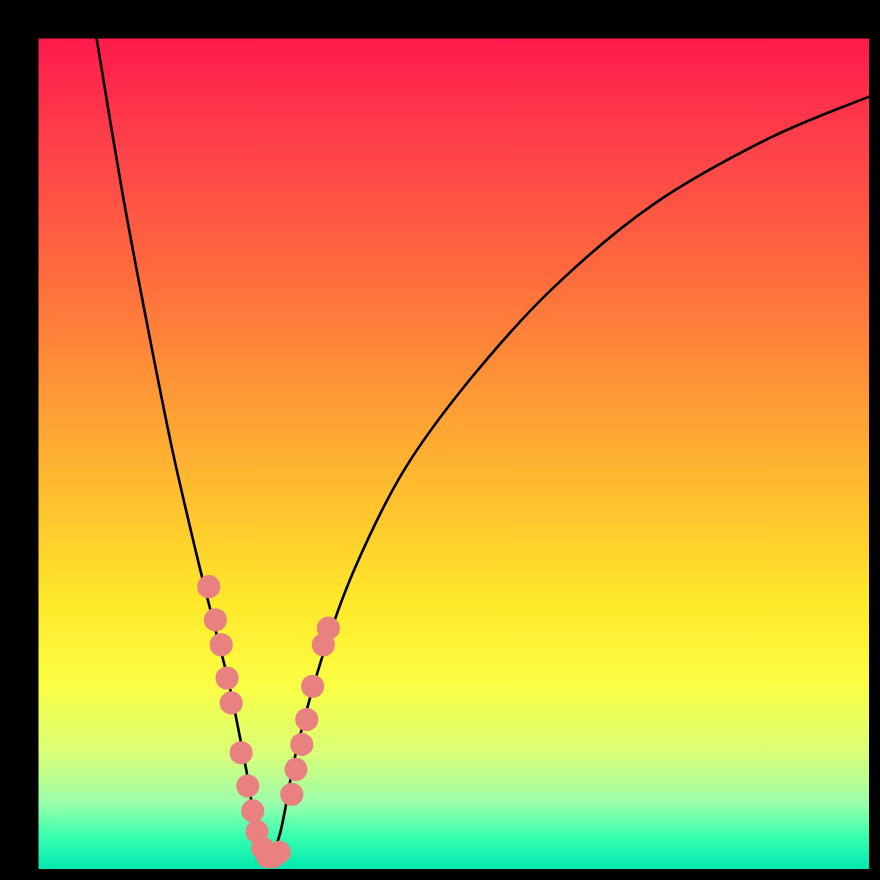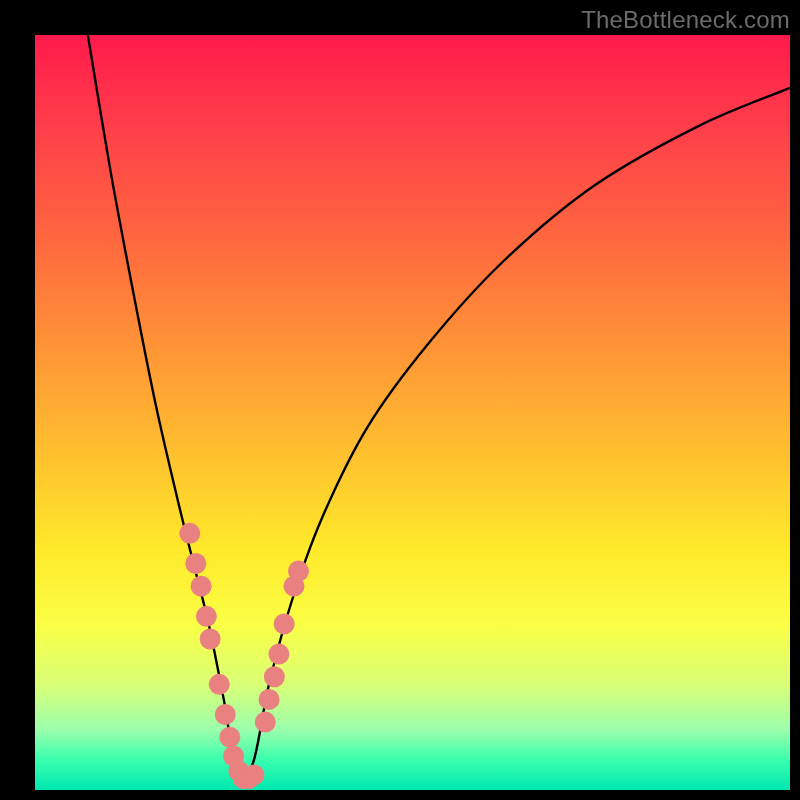--- a/index.html
+++ b/index.html
@@ -55,21 +55,20 @@
     top: 0;
     width: 755px;
     height: 755px;
     overflow: visible;
   }
 </style>
 </head>
 <body>
 
 <div class="frame">
-  <div class="watermark">TheBottleneck.com</div>
   <div class="plot">
     <svg class="curve" viewBox="0 0 755 755">
       <path id="curve-path" fill="none" stroke-width="2.4" stroke-linecap="round" d="M 52.85000000000001 0 C 56.62500000000001 22.650000000000016, 67.95 93.11666666666676, 75.5 135.9000000000001 C 83.05 178.68333333333342, 90.60000000000001 217.69166666666666, 98.15 256.7 C 105.7 295.7083333333333, 113.25 334.71666666666664, 120.8 369.95 C 128.35 405.18333333333334, 137.15833333333333 441.675, 143.45 468.1 C 149.74166666666665 494.52500000000003, 153.51666666666665 508.3666666666667, 158.54999999999998 528.5 C 163.58333333333331 548.6333333333333, 168.61666666666667 566.25, 173.65 588.9 C 178.68333333333334 611.55, 183.71666666666667 637.9749999999999, 188.75 664.4 C 193.78333333333333 690.825, 198.8166666666667 737.3833333333334, 203.85000000000002 747.45 C 208.88333333333335 757.5166666666667, 213.91666666666666 741.1583333333333, 218.95 724.8 C 223.98333333333332 708.4416666666666, 227.75833333333333 675.7249999999999, 234.05 649.3 C 240.3416666666667 622.875, 247.8916666666667 593.9333333333333, 256.70000000000005 566.25 C 265.5083333333334 538.5666666666667, 274.31666666666666 512.1416666666667, 286.9 483.2 C 299.4833333333333 454.2583333333333, 314.5833333333333 421.5416666666667, 332.2 392.6 C 349.81666666666666 363.65833333333336, 369.95000000000005 337.23333333333335, 392.6 309.55 C 415.25 281.8666666666667, 440.4166666666667 252.925, 468.1 226.5 C 495.78333333333336 200.075, 525.9833333333333 173.65, 558.7 151 C 591.4166666666667 128.35, 631.6833333333333 106.95833333333337, 664.4 90.60000000000002 C 697.1166666666667 74.24166666666667, 739.9 59.141666666666595, 755 52.84999999999991" stroke="#000000"></path>
       <g id="markers">
           <circle cx="154.77499999999998" cy="498.29999999999995" r="10.5" fill="#e98181" stroke="#945c5c" stroke-width="0"></circle>
           <circle cx="160.815" cy="528.5" r="10.5" fill="#e98181" stroke="#945c5c" stroke-width="0"></circle>
           <circle cx="166.1" cy="551.15" r="10.5" fill="#e98181" stroke="#945c5c" stroke-width="0"></circle>
           <circle cx="171.385" cy="581.35" r="10.5" fill="#e98181" stroke="#945c5c" stroke-width="0"></circle>
           <circle cx="175.16" cy="604" r="10.5" fill="#e98181" stroke="#945c5c" stroke-width="0"></circle>
           <circle cx="184.22" cy="649.3" r="10.5" fill="#e98181" stroke="#945c5c" stroke-width="0"></circle>

